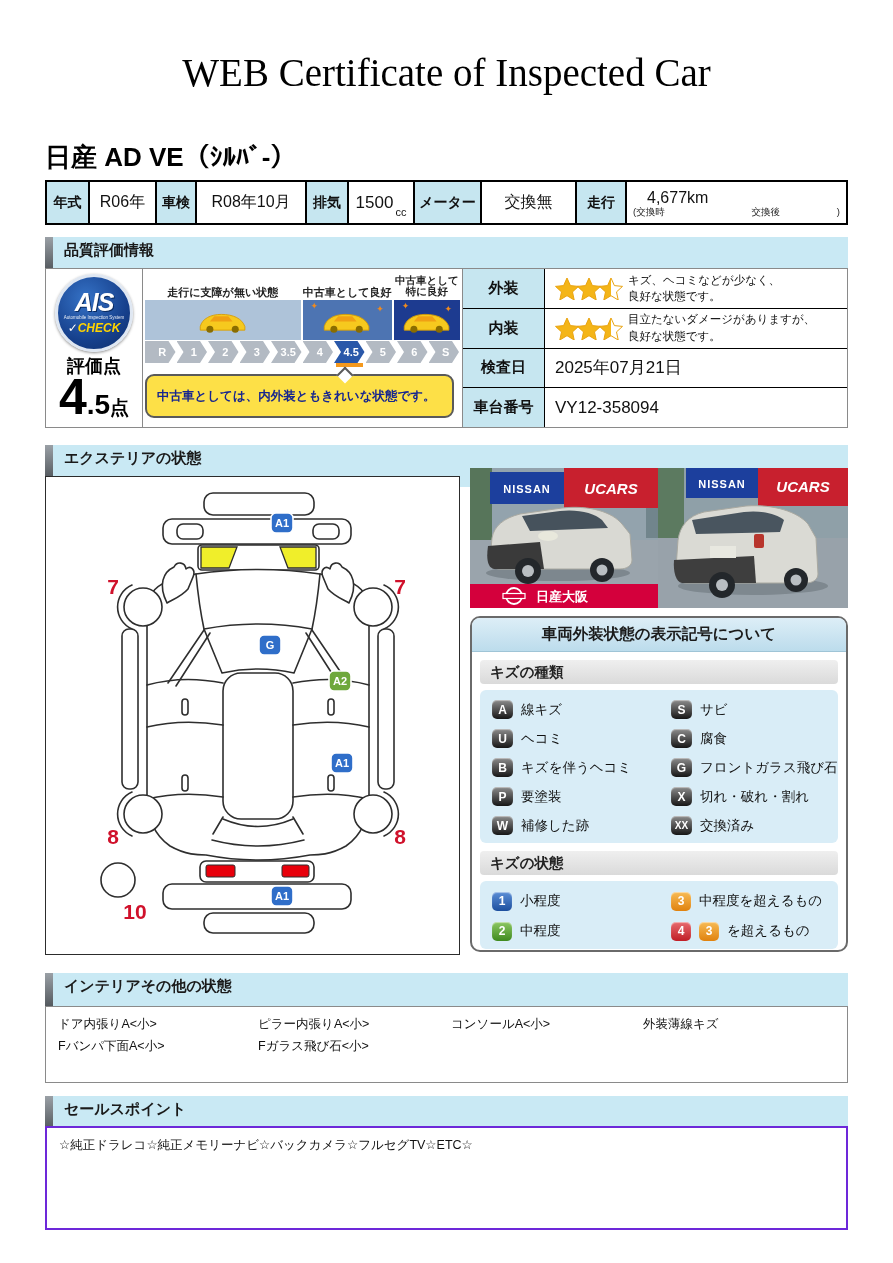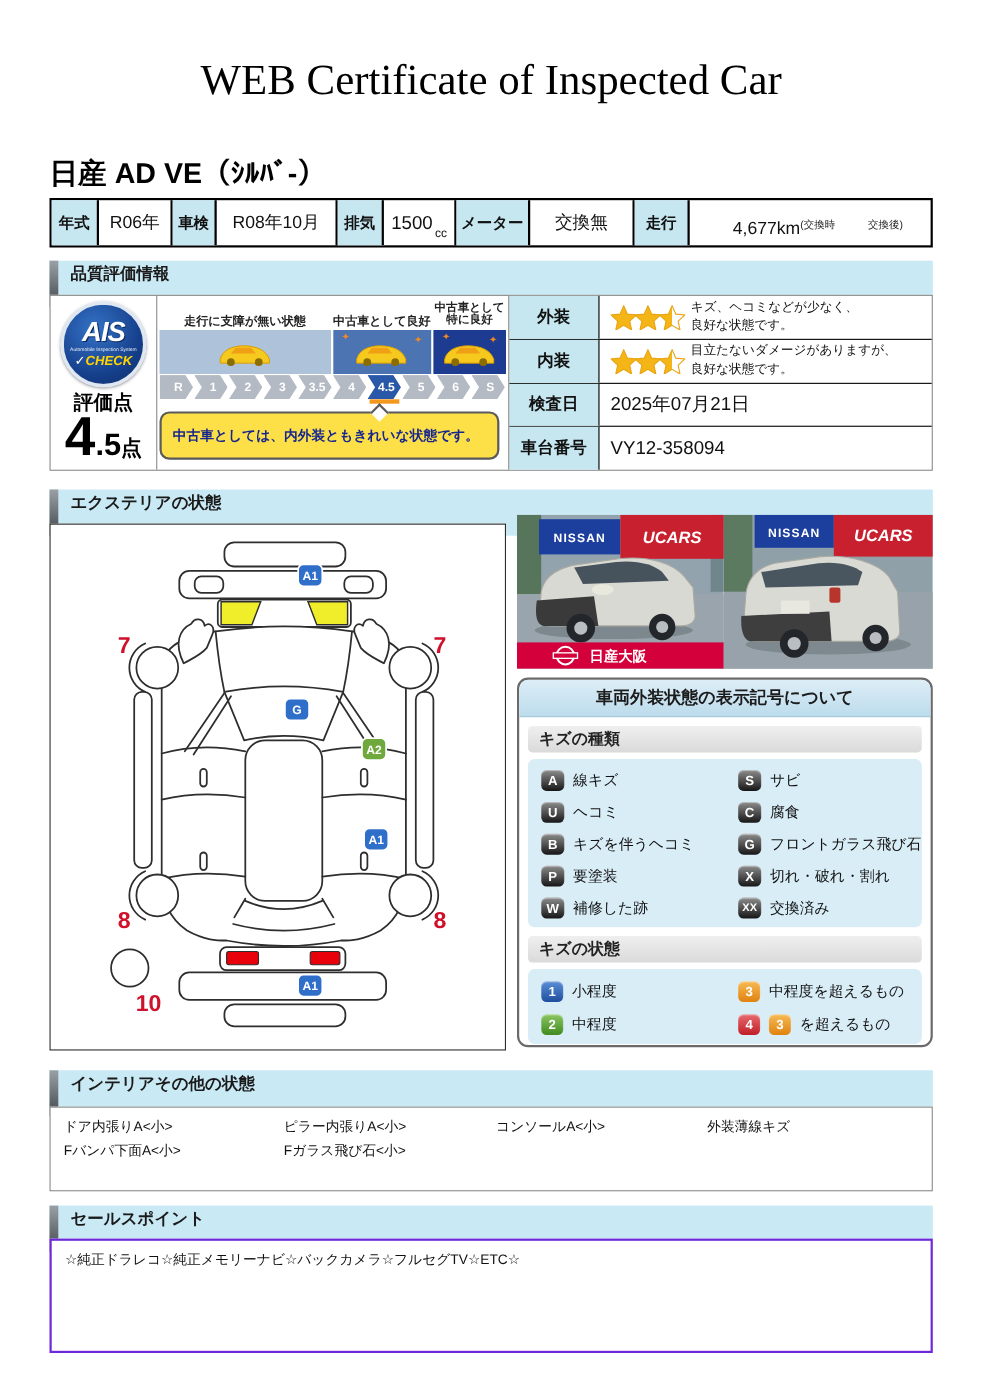--- a/index.html
+++ b/index.html
@@ -14,21 +14,21 @@
 
   
   .spec-table{left:45px;top:180px;width:803px;height:45px;border:2px solid #000;
     box-sizing:border-box;display:flex;background:#fff;}
   .sc{border-right:2px solid #000;box-sizing:border-box;display:flex;align-items:center;
       justify-content:center;overflow:hidden;}
   .sc:last-child{border-right:none;flex:1;}
   .sc.lab{background:var(--tblbg);font-weight:700;font-size:14px;}
   .sc.val{font-size:16px;}
   .disp-main{font-size:17px;} .disp-unit{font-size:11px;align-self:flex-end;margin:0 0 5px 2px;}
-  .sc.mileage{align-items:stretch;justify-content:center;padding:18px 6px;}
+  .sc.mileage{flex-direction:column;align-items:stretch;justify-content:center;padding:18px 6px;}
   .mv{font-size:16px;padding-left:14px;}
   .mnote{display:flex;justify-content:space-between;font-size:9.5px;color:#222;line-height:1;}
   .mnote span:nth-child(2){margin-left:30px;}
 
   
   .band{left:45px;width:803px;height:42px;background:var(--band);}
   .band .bar{position:absolute;left:0;top:0;bottom:0;width:8px;
      background:linear-gradient(180deg,#9aa0a6,#41464b);}
   .band .bt{margin-left:19px;line-height:26px;font-size:15px;font-weight:700;color:#1a1a1a;}
 

